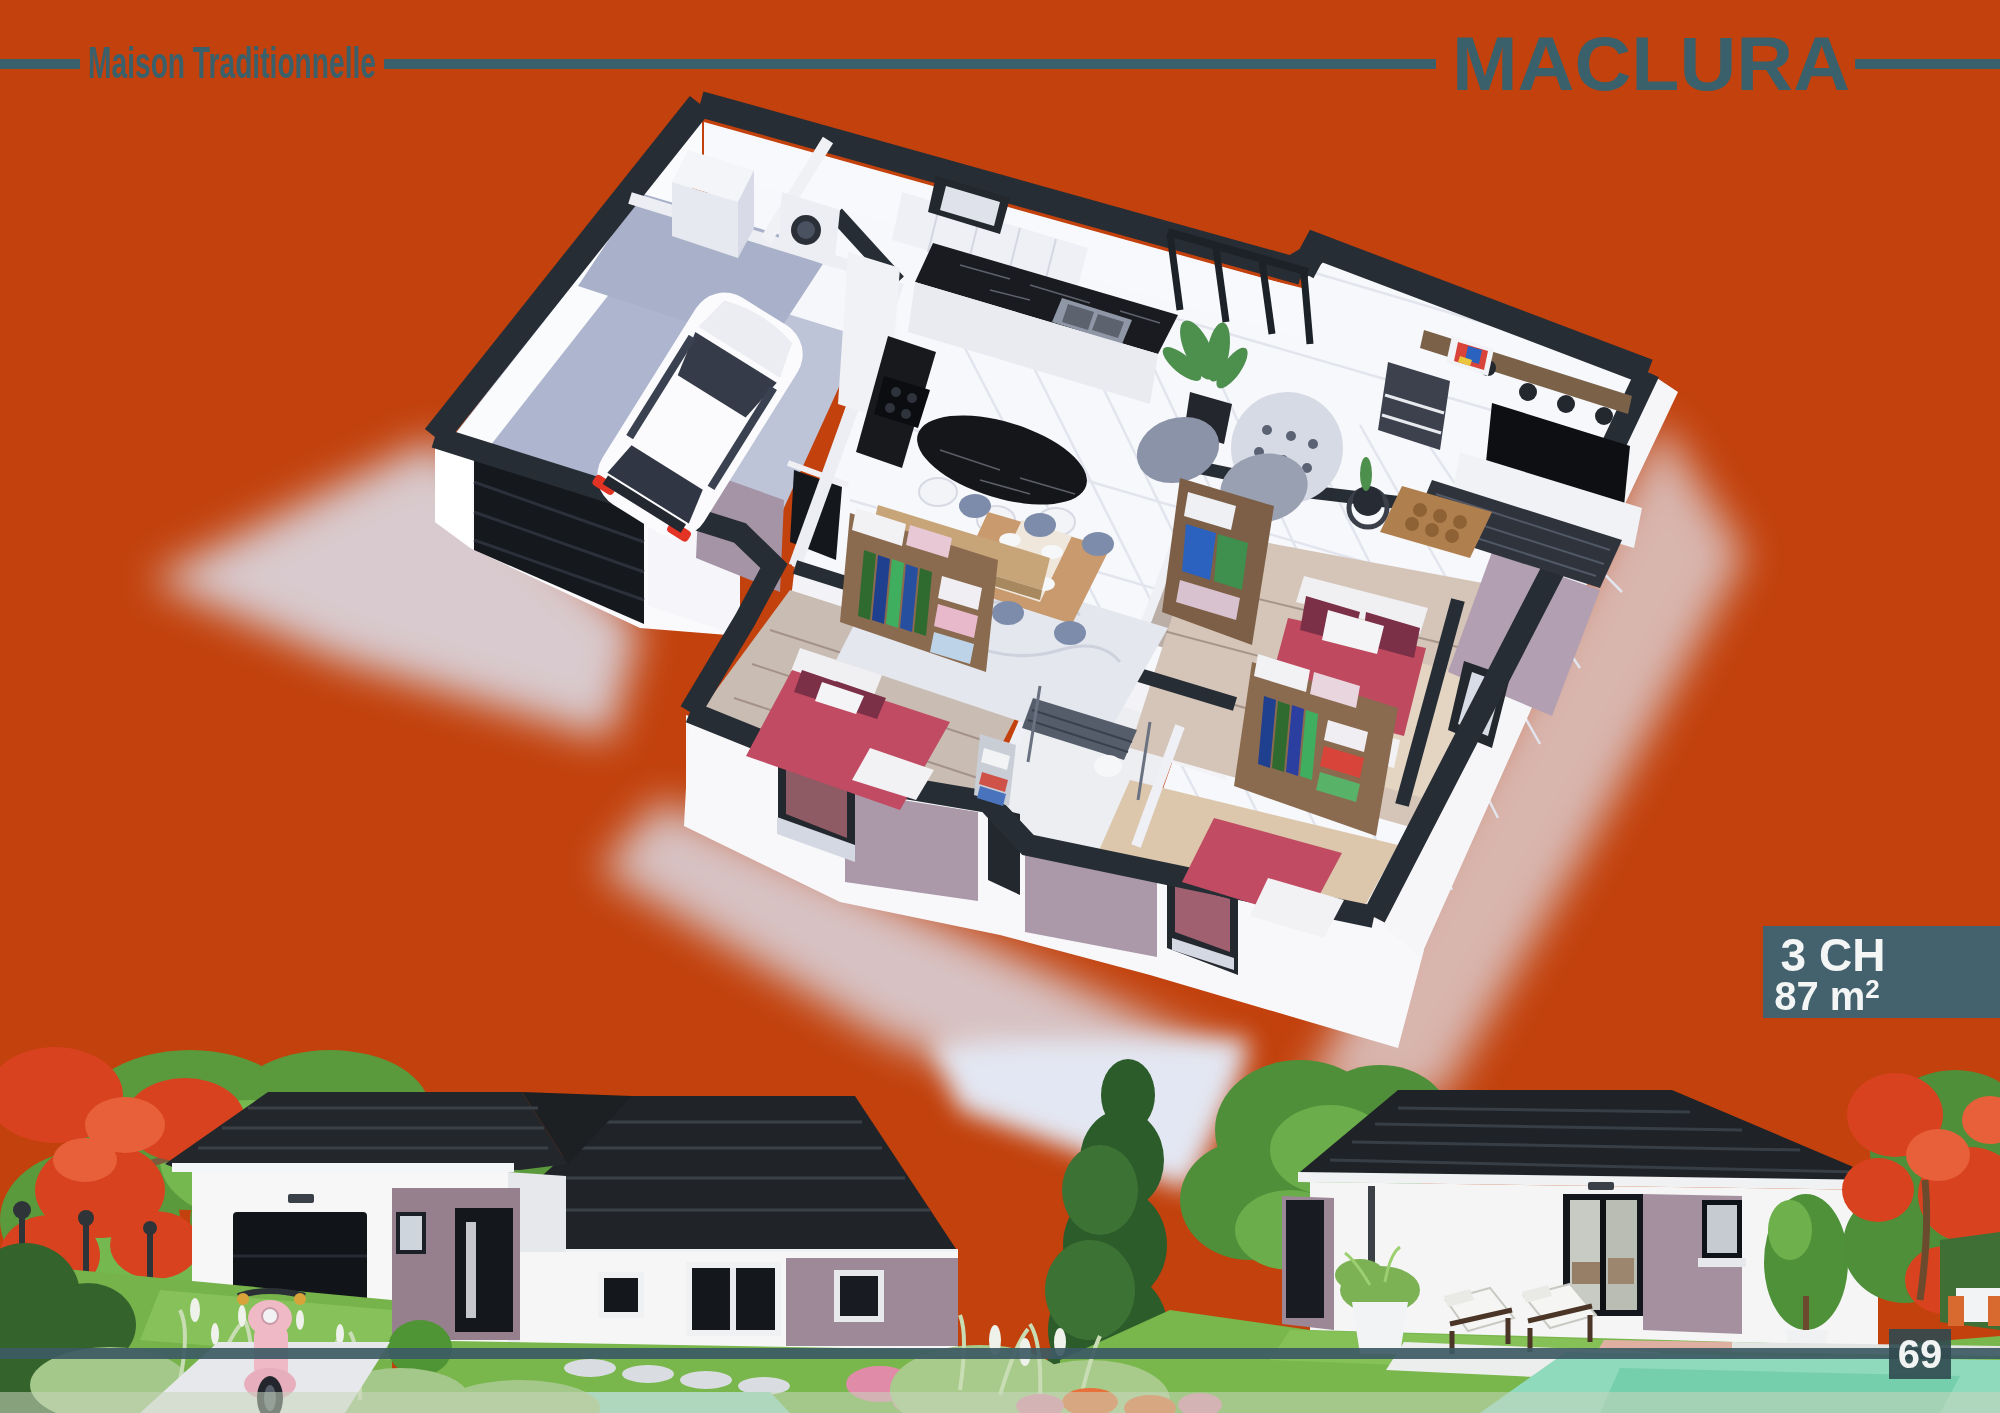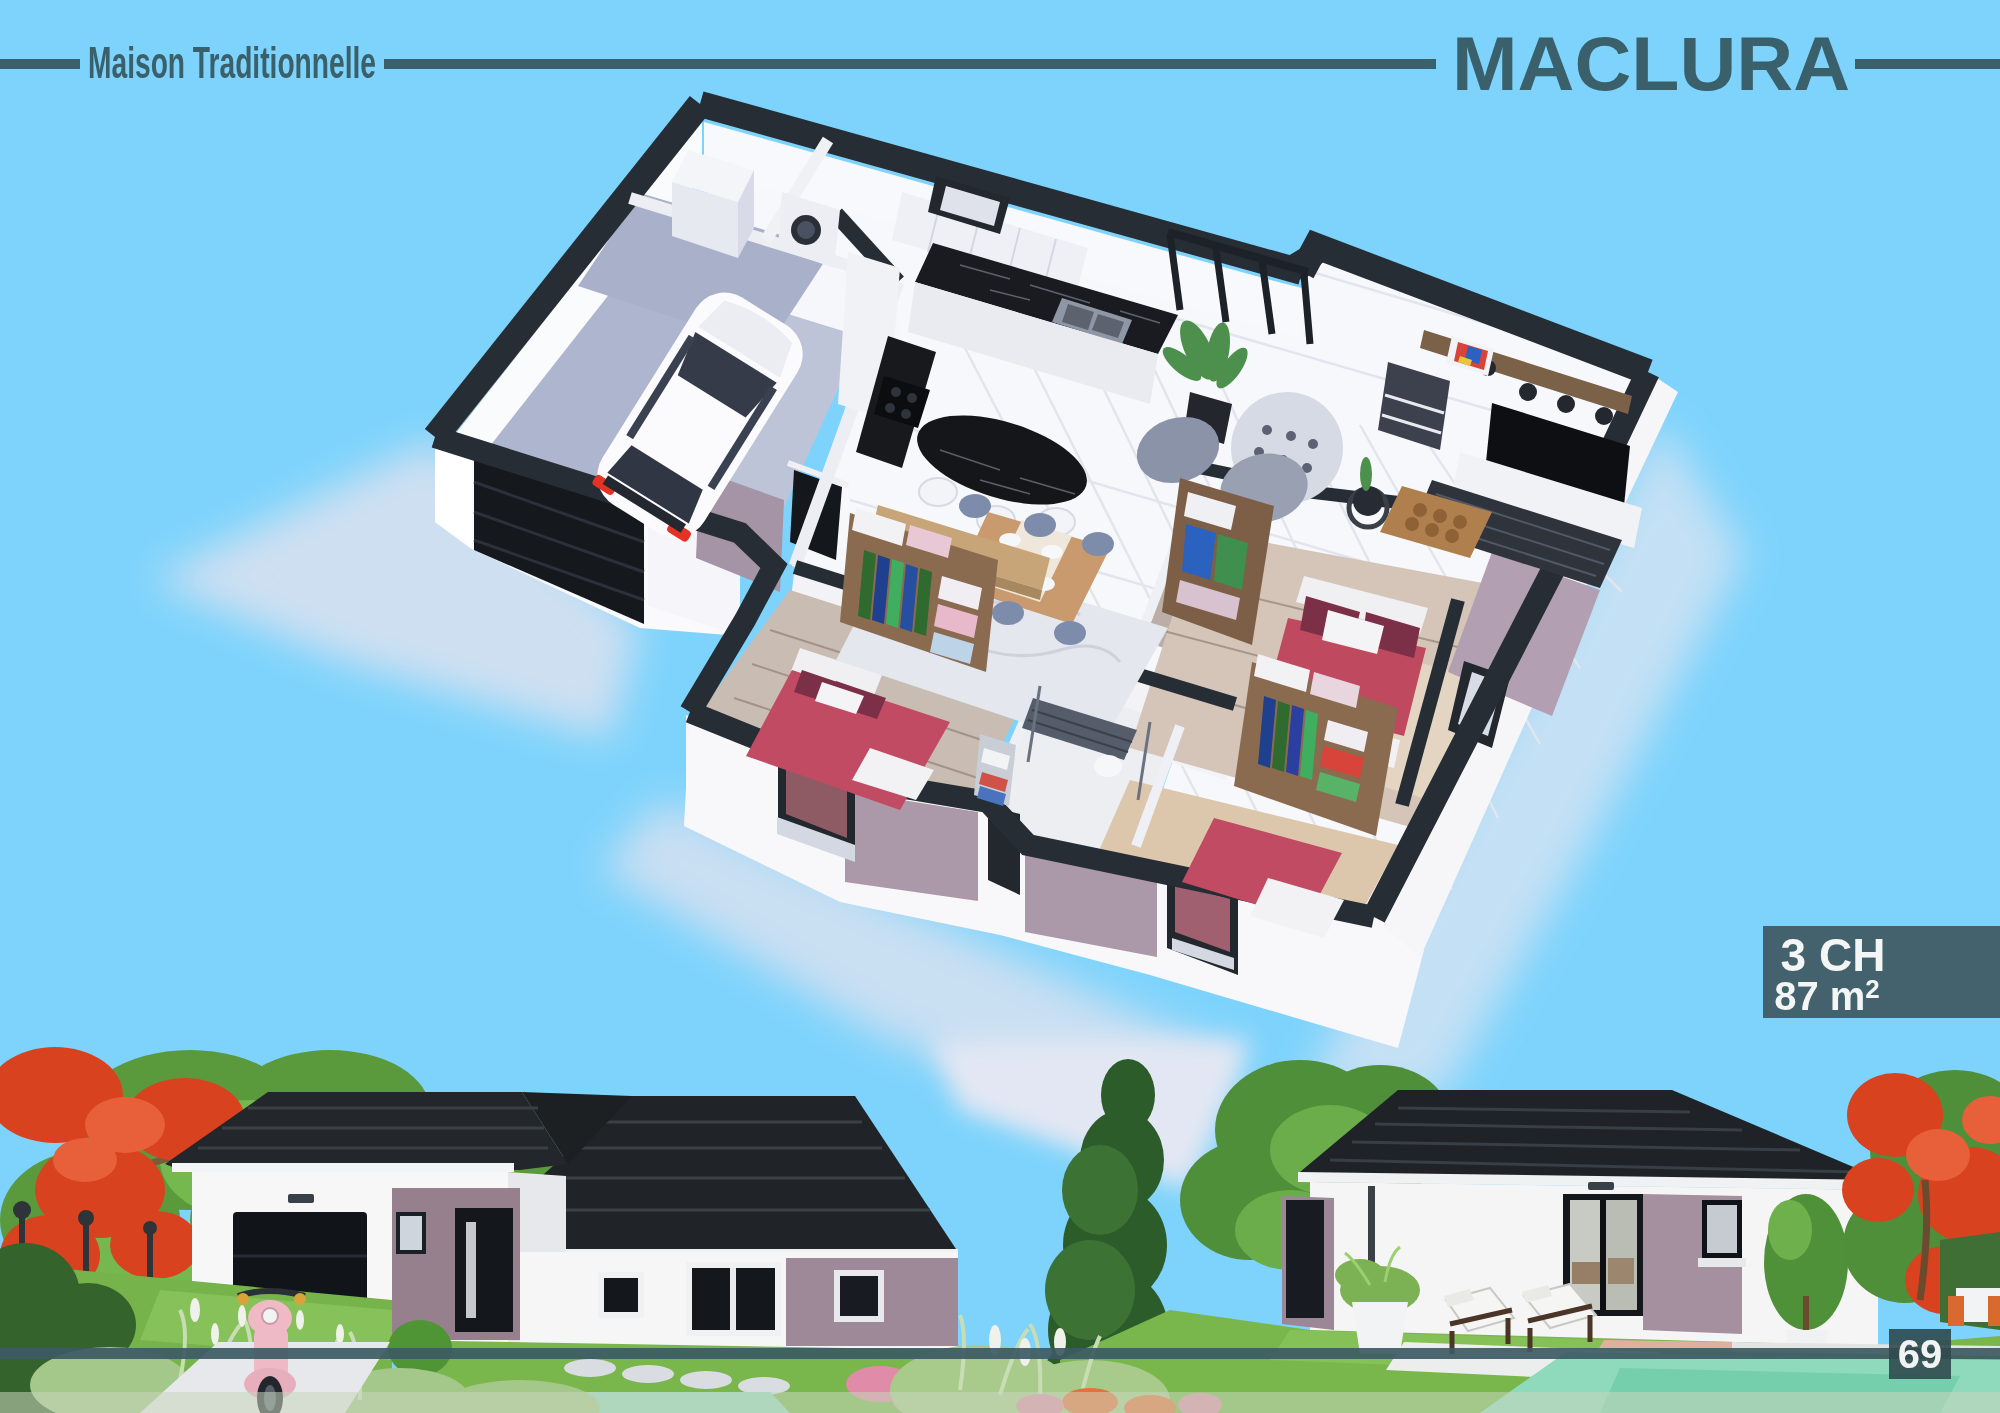--- a/index.html
+++ b/index.html
@@ -1,17 +1,17 @@
 <!DOCTYPE html>
 <html><head>
 <meta charset="utf-8">
 <style>
   html,body{margin:0;padding:0;}
   body{width:2000px;height:1413px;overflow:hidden;background:#f3f4f8;font-family:"Liberation Sans",sans-serif;}
-  #page{position:relative;width:2000px;height:1413px;background:#7dd3fc;}
+  #page{position:relative;width:2000px;height:1413px;background:#c2410c;}
   svg{position:absolute;top:0;left:0;}
 </style>
 </head>
 <body>
 <div id="page">
 <svg width="2000" height="1413" viewBox="0 0 2000 1413">
 <defs>
   <filter id="b6" x="-30%" y="-30%" width="160%" height="160%">
           <feGaussianBlur stdDeviation="6"></feGaussianBlur>
         </filter>

